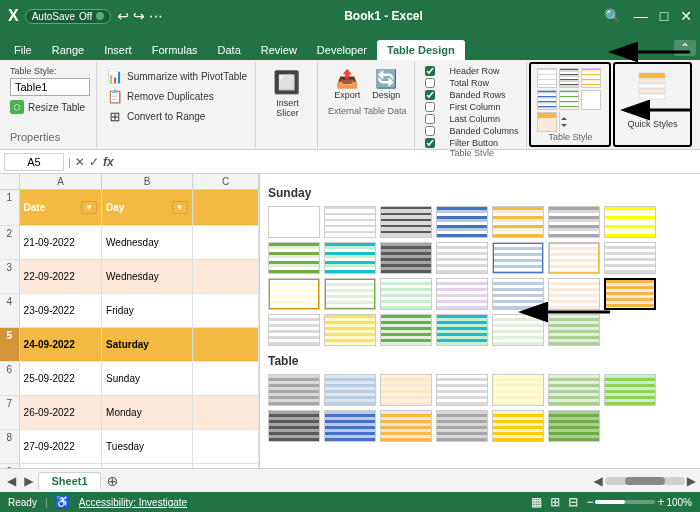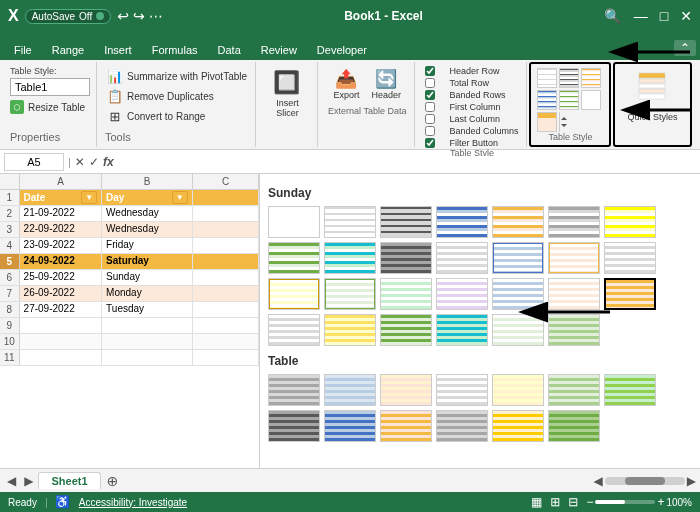--- a/index.html
+++ b/index.html
@@ -169,21 +169,21 @@
       min-width: 70px;
       background: #f3f3f3;
       position: relative;
     }
     .qs-big-btn {
       display: flex; flex-direction: column; align-items: center;
       cursor: pointer; padding: 4px 6px;
       border-radius: 3px;
     }
     .qs-icon { font-size: 22px; }
-    .qs-label { font-size: 9px; color: #333; text-align: center; margin-top: 6px; }
+    .qs-label { font-size: 9px; color: #333; text-align: center; margin-top: 13px; }
 
     
     .ts-section {
       display: flex;
       flex-direction: column;
       padding: 4px 6px;
       border: 2px solid #000;
       border-radius: 3px;
       min-width: 65px;
       background: #f3f3f3;
@@ -230,21 +230,21 @@
     }
     .row-num-header { width: 24px; border-right: 1px solid #d0d0d0; text-align: center; font-size: 10px; color: #555; padding: 2px 0; background: #f3f3f3; }
     .col-header { border-right: 1px solid #d0d0d0; text-align: center; font-size: 10px; color: #555; padding: 2px 0; background: #f3f3f3; }
     .col-a { width: 100px; }
     .col-b { width: 110px; }
     .col-c { width: 80px; }
 
     .sheet-rows { flex: 1; overflow: hidden; }
     .sheet-row { display: flex; border-bottom: 1px solid #e0e0e0; }
     .row-num { width: 24px; border-right: 1px solid #d0d0d0; text-align: center; font-size: 10px; color: #555; padding: 2px 0; background: #f3f3f3; }
-    .cell { border-right: 1px solid #e0e0e0; padding: 1px 4px; font-size: 10px; overflow: hidden; }
+    .cell { border-right: 1px solid #e0e0e0; padding: 11px 4px; font-size: 10px; overflow: hidden; }
     .cell-a { width: 100px; }
     .cell-b { width: 110px; }
     .cell-c { width: 80px; }
 
     
     .table-header-row { background: #f4b942; }
     .table-header-row .cell { color: white; font-weight: 600; background: #f4b942; }
     .th-with-arrow { display: flex; align-items: center; justify-content: space-between; }
     .arrow-down { font-size: 8px; }
 
@@ -355,20 +355,21 @@
   </div>
 
   <div class="ribbon-tabs">
     <div class="ribbon-tab">File</div>
     <div class="ribbon-tab">Range</div>
     <div class="ribbon-tab">Insert</div>
     <div class="ribbon-tab">Formulas</div>
     <div class="ribbon-tab">Data</div>
     <div class="ribbon-tab">Review</div>
     <div class="ribbon-tab">Developer</div>
+    <div class="ribbon-tab active">Table Design</div>
     <div style="margin-left:auto; display:flex; align-items:center; gap:4px; padding-bottom:4px;">
       <span style="color:white; cursor:pointer; font-size:12px; background:rgba(255,255,255,0.2); padding:1px 6px; border-radius:2px;">⌃</span>
     </div>
   </div>
 
   <div class="ribbon">
 
     <div class="tname-section">
       <div class="tname-label">Table Style:</div>
       <input class="tname-input" type="text" value="Table1" style="">
@@ -385,39 +386,38 @@
         <span>Summarize with PivotTable</span>
       </div>
       <div class="tools-btn">
         <div class="tools-icon" style="font-size:13px;">📋</div>
         <span>Remove Duplicates</span>
       </div>
       <div class="tools-btn">
         <div class="tools-icon" style="font-size:13px;">⊞</div>
         <span>Convert to Range</span>
       </div>
-      <div class="ribbon-section-label">Tools</div>
     </div>
 
     <div class="slicer-section">
       <div class="big-btn">
         <div class="big-btn-icon">🔲</div>
         <div class="big-btn-label">Insert<br>Slicer</div>
       </div>
     </div>
 
     <div class="expref-section">
       <div class="expref-btns">
         <div class="med-btn">
           <div class="med-btn-icon">📤</div>
           <div class="med-btn-label">Export</div>
         </div>
         <div class="med-btn">
           <div class="med-btn-icon">🔄</div>
-          <div class="med-btn-label">Header</div>
+          <div class="med-btn-label">Design</div>
         </div>
       </div>
       <div class="ribbon-section-label" style="font-size:9px; color:#666; margin-top:2px; text-align:center;">External Table Data</div>
     </div>
 
     <div class="tso-section">
       <div class="tso-checks">
         <div class="tso-check">
           <input type="checkbox" checked="" style="">
           <span>Header Row</span>

